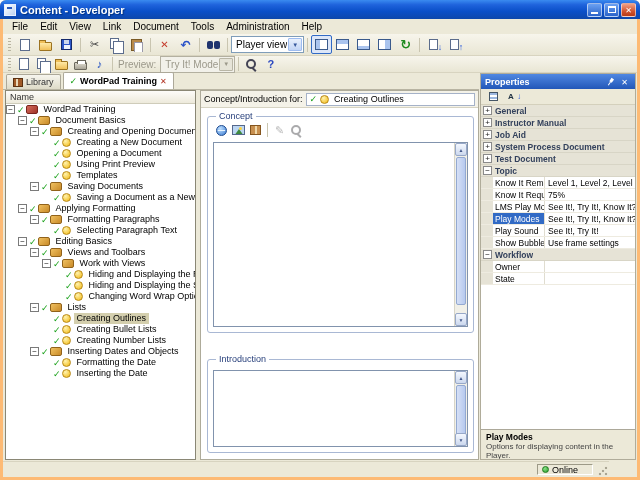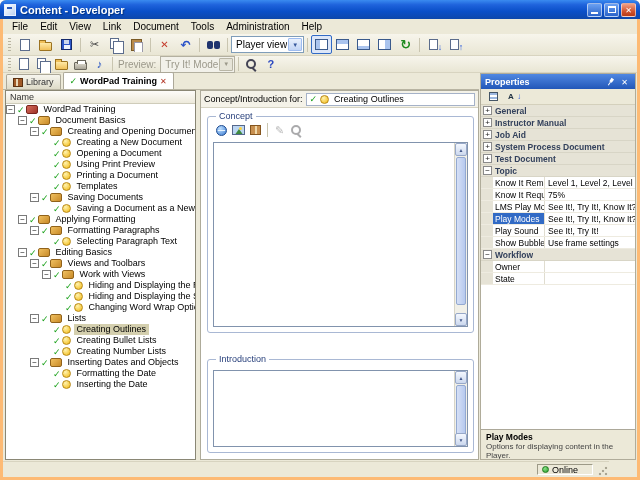--- a/index.html
+++ b/index.html
@@ -356,27 +356,20 @@
             <span class="texps"></span>
             <span class="tchk"></span>
             <span class="ticn topic"></span>
             <span class="tlbl">Using Print Preview</span>
           </div>
           <div class="trow">
             <span class="tind" style="width: 36px;"></span>
             <span class="texps"></span>
             <span class="tchk"></span>
             <span class="ticn topic"></span>
-            <span class="tlbl">Printing a Document</span>
-          </div>
-          <div class="trow">
-            <span class="tind" style="width: 36px;"></span>
-            <span class="texps"></span>
-            <span class="tchk"></span>
-            <span class="ticn topic"></span>
             <span class="tlbl">Templates</span>
           </div>
           <div class="trow">
             <span class="tind" style="width: 24px;"></span>
             <span class="texp"></span>
             <span class="tchk"></span>
             <span class="ticn section"></span>
             <span class="tlbl">Saving Documents</span>
           </div>
           <div class="trow">

